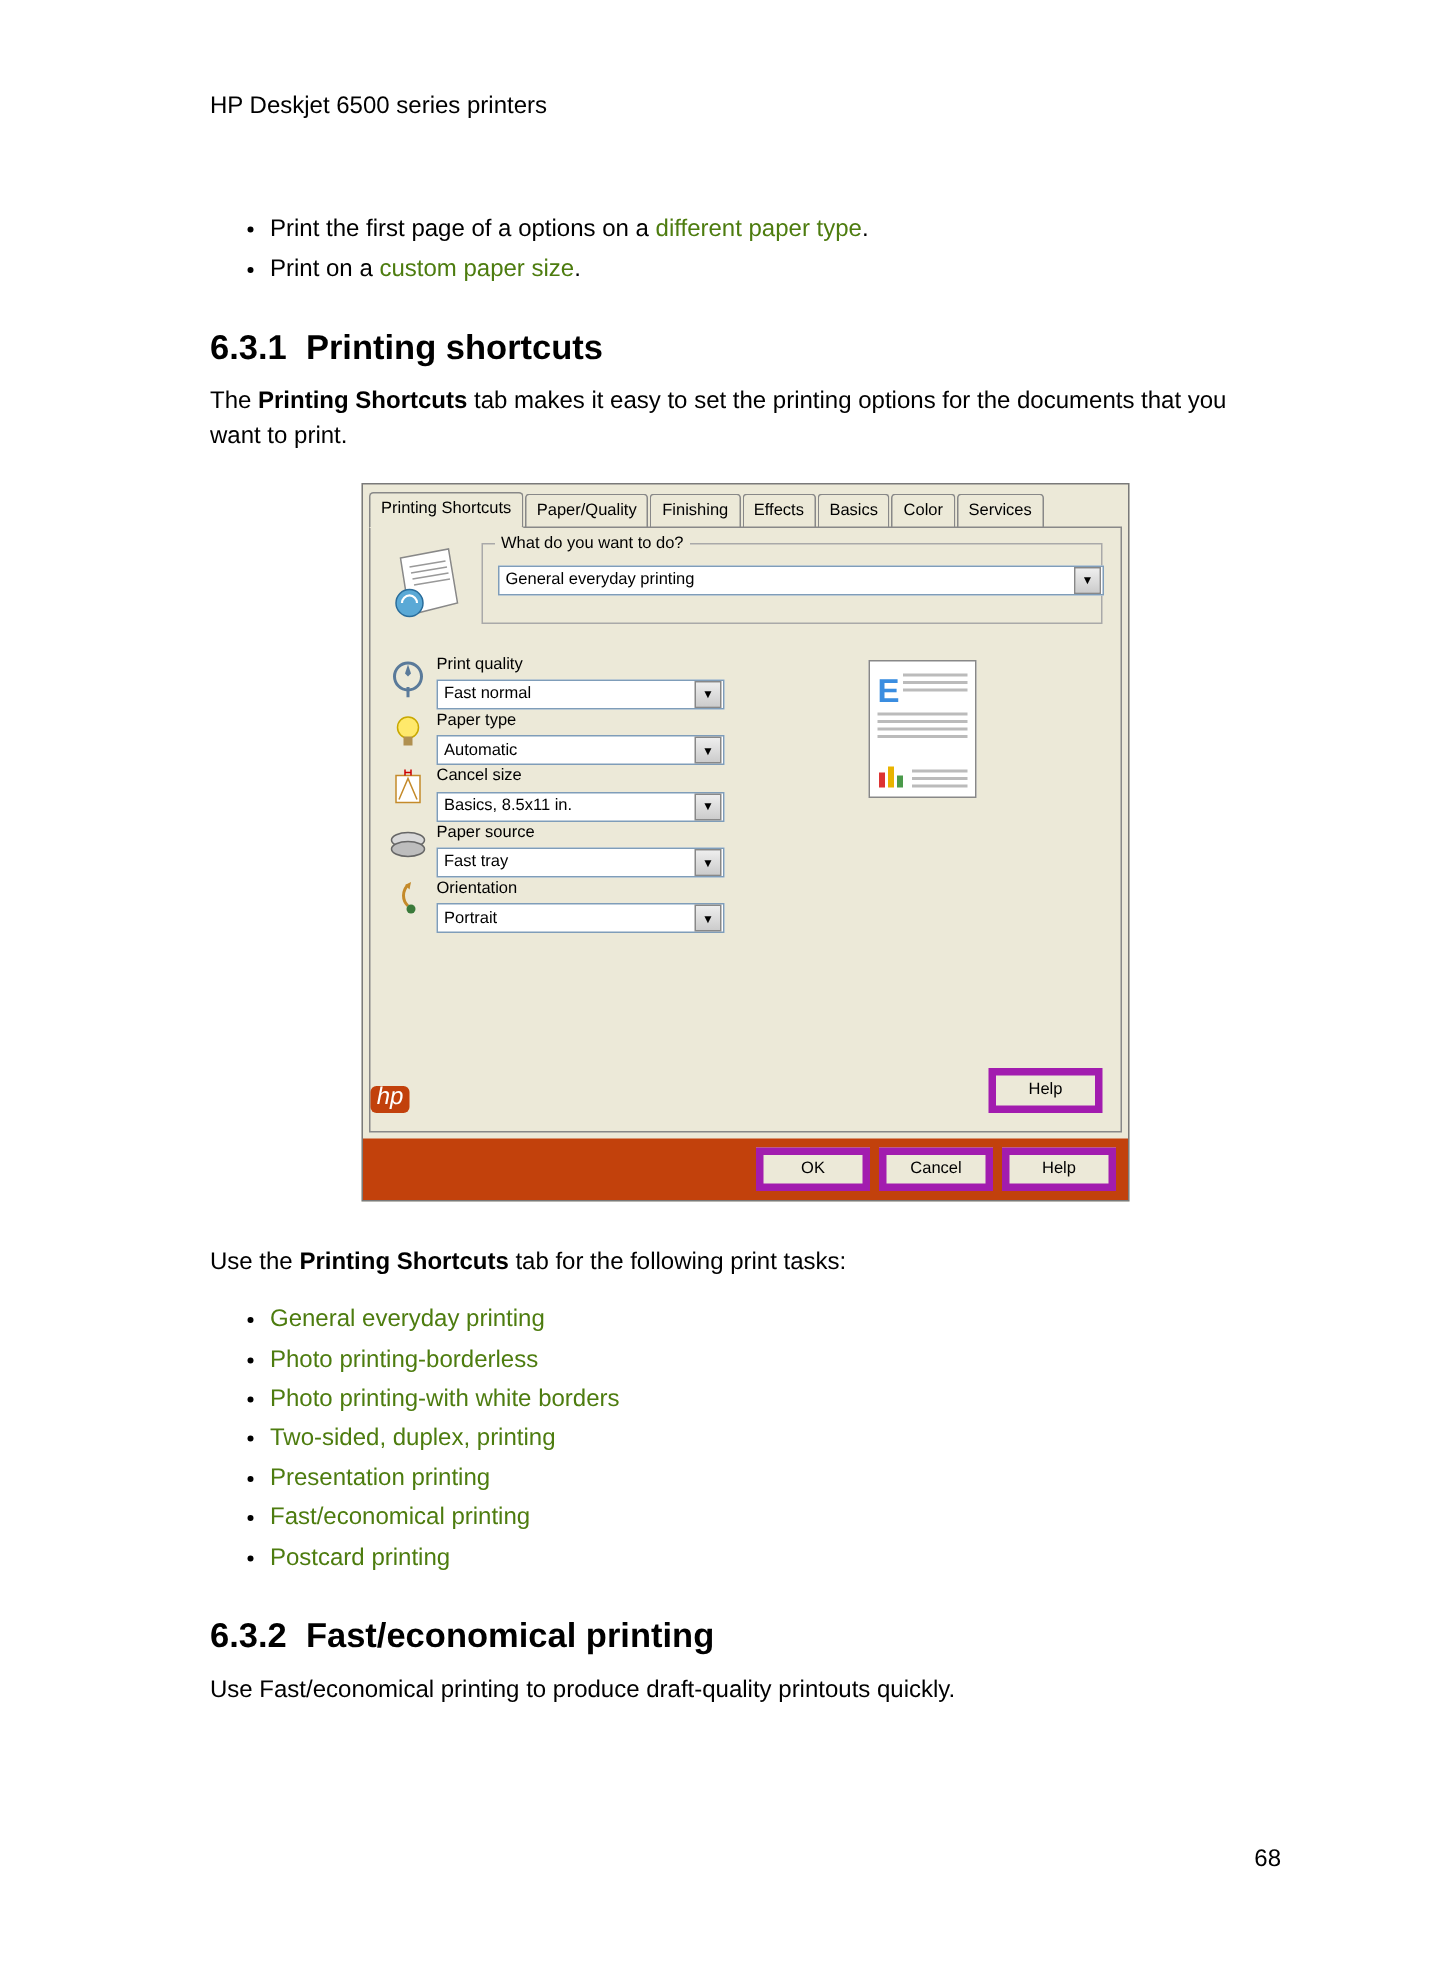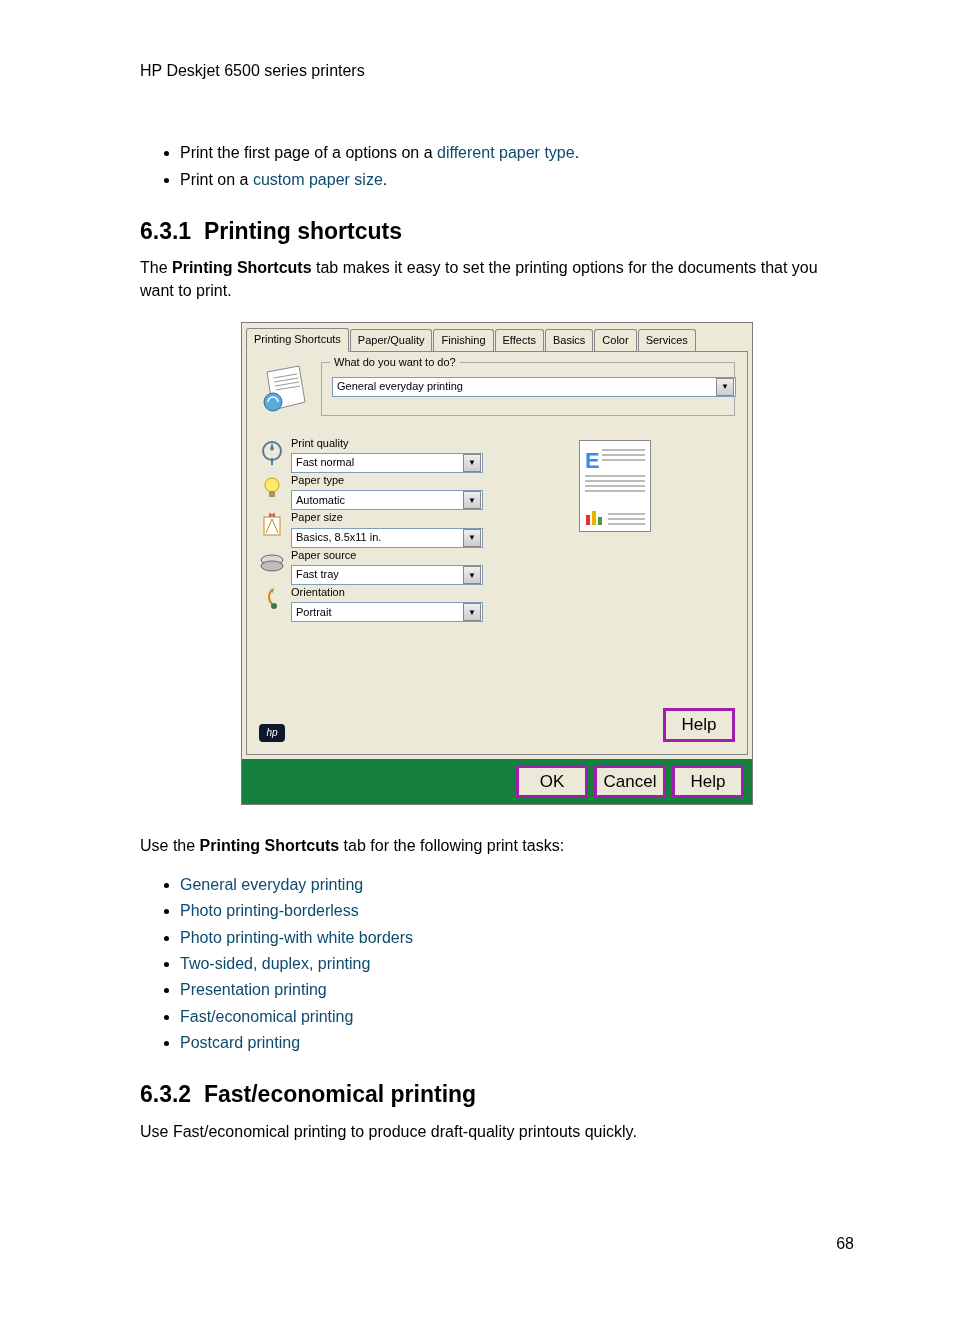--- a/index.html
+++ b/index.html
@@ -18,21 +18,21 @@
     margin-bottom: 60px;
   }
   ul.bullets {
     list-style: disc;
     padding-left: 40px;
     margin: 8px 0 24px 0;
   }
   ul.bullets li {
     margin: 4px 0;
   }
-  a.link { color: #0c4a6e; text-decoration: none; }
+  a.link { color: #4d7c0f; text-decoration: none; }
   h2.section {
     font-size: 23px;
     font-weight: bold;
     margin: 24px 0 10px 0;
   }
   p { margin: 8px 0 16px 0; }
   .bold { font-weight: bold; }
 
   
   .dialog {
@@ -149,53 +149,53 @@
     width: 70px;
     height: 90px;
     border: 1px solid #888;
     background: #fff;
     margin-left: 60px;
     margin-top: 4px;
     position: relative;
   }
   .hp-logo {
     position: absolute;
-    left: 12px;
+    left: 0;
     bottom: 12px;
     width: 26px;
     height: 18px;
     border-radius: 4px;
-    background: #0f172a;
+    background: #c2410c;
     color: #fff;
-    font-size: 10px;
+    font-size: 16px;
     font-style: italic;
     display: flex;
     align-items: center;
     justify-content: center;
   }
   .help-inner {
     position: absolute;
     right: 12px;
     bottom: 12px;
   }
   .btn {
-    border: 3px solid #a21caf;
+    border: 5px solid #a21caf;
     background: #ece9d8;
     padding: 2px 0;
     width: 66px;
     text-align: center;
-    font-size: 17px;
+    font-size: 11px;
     display: inline-block;
   }
   .bottom-btns {
     display: flex;
     justify-content: flex-end;
     gap: 6px;
     padding: 6px 8px;
-    background: #15803d;
+    background: #c2410c;
   }
   .pagenum {
     text-align: right;
     font-size: 16px;
     margin-top: 90px;
   }
 </style>
 </head>
 <body>
 
@@ -290,21 +290,21 @@
         <div class="opt-row">
           <div class="opt-icon">
             <svg width="24" height="28" viewBox="0 0 24 28">
                 <rect x="4" y="6" width="16" height="18" fill="#fff" stroke="#c48a2a"></rect>
                 <path d="M6 22 L12 8 L18 22" fill="none" stroke="#c48a2a"></path>
                 <path d="M10 4 L14 4" stroke="#c00"></path>
                 <path d="M10 2 L10 6 M14 2 L14 6" stroke="#c00"></path>
               </svg>
           </div>
           <div class="opt-body">
-            <div class="opt-label">Paper size</div>
+            <div class="opt-label">Cancel size</div>
             <div class="dropdown">
               <div class="dd-text">Basics, 8.5x11 in.</div>
               <div class="dd-btn">▼</div>
             </div>
           </div>
         </div>
 
         <div class="opt-row">
           <div class="opt-icon">
             <svg width="26" height="22" viewBox="0 0 26 22">

